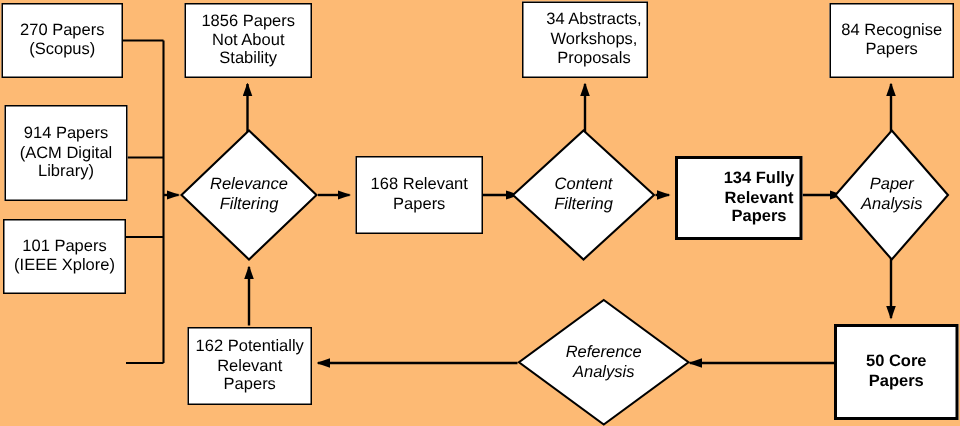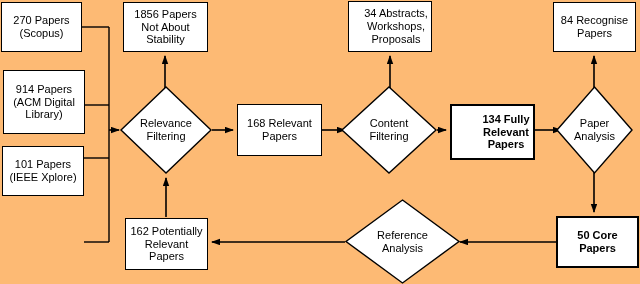--- a/index.html
+++ b/index.html
@@ -66,20 +66,21 @@
     width: 100%;
     height: 100%;
     display: flex;
     align-items: center;
     justify-content: center;
     text-align: center;
     font-size: 11px;
     color: #000000;
     line-height: 1.18;
     white-space: pre-line;
+    font-style: italic;
   }
 </style>
 </head>
 <body>
 
 <div id="canvas">
 
   <svg class="edges" viewBox="0 0 640 284" xmlns="http://www.w3.org/2000/svg">
     <defs>
       <marker id="arrow" markerWidth="9" markerHeight="9" refX="8" refY="3.2" orient="auto" markerUnits="userSpaceOnUse">
@@ -187,21 +188,21 @@
   </div>
 
   <div class="diamond-wrap" style="left:556px; top:86px; width:77px; height:88px;">
     <svg width="77" height="88" viewBox="0 0 77 88" xmlns="http://www.w3.org/2000/svg">
       <polygon points="38.5,1 76,44 38.5,87 1,44" fill="#ffffff" stroke="#000000" stroke-width="1.4"></polygon>
     </svg>
     <div class="diamond-label">Paper
 Analysis</div>
   </div>
 
-  <div class="node box thick" style="left:556px; top:216px; width:83px; height:52px;">
+  <div class="node box thick" style="left:556px; top:216px; width:83px; height:64px;">
     <span class="label">50 Core
 Papers</span>
   </div>
 
   <div class="diamond-wrap" style="left:345px; top:199px; width:115px; height:85px;">
     <svg width="115" height="85" viewBox="0 0 115 85" xmlns="http://www.w3.org/2000/svg">
       <polygon points="57.5,1 114,42.5 57.5,84 1,42.5" fill="#ffffff" stroke="#000000" stroke-width="1.4"></polygon>
     </svg>
     <div class="diamond-label">Reference
 Analysis</div>

